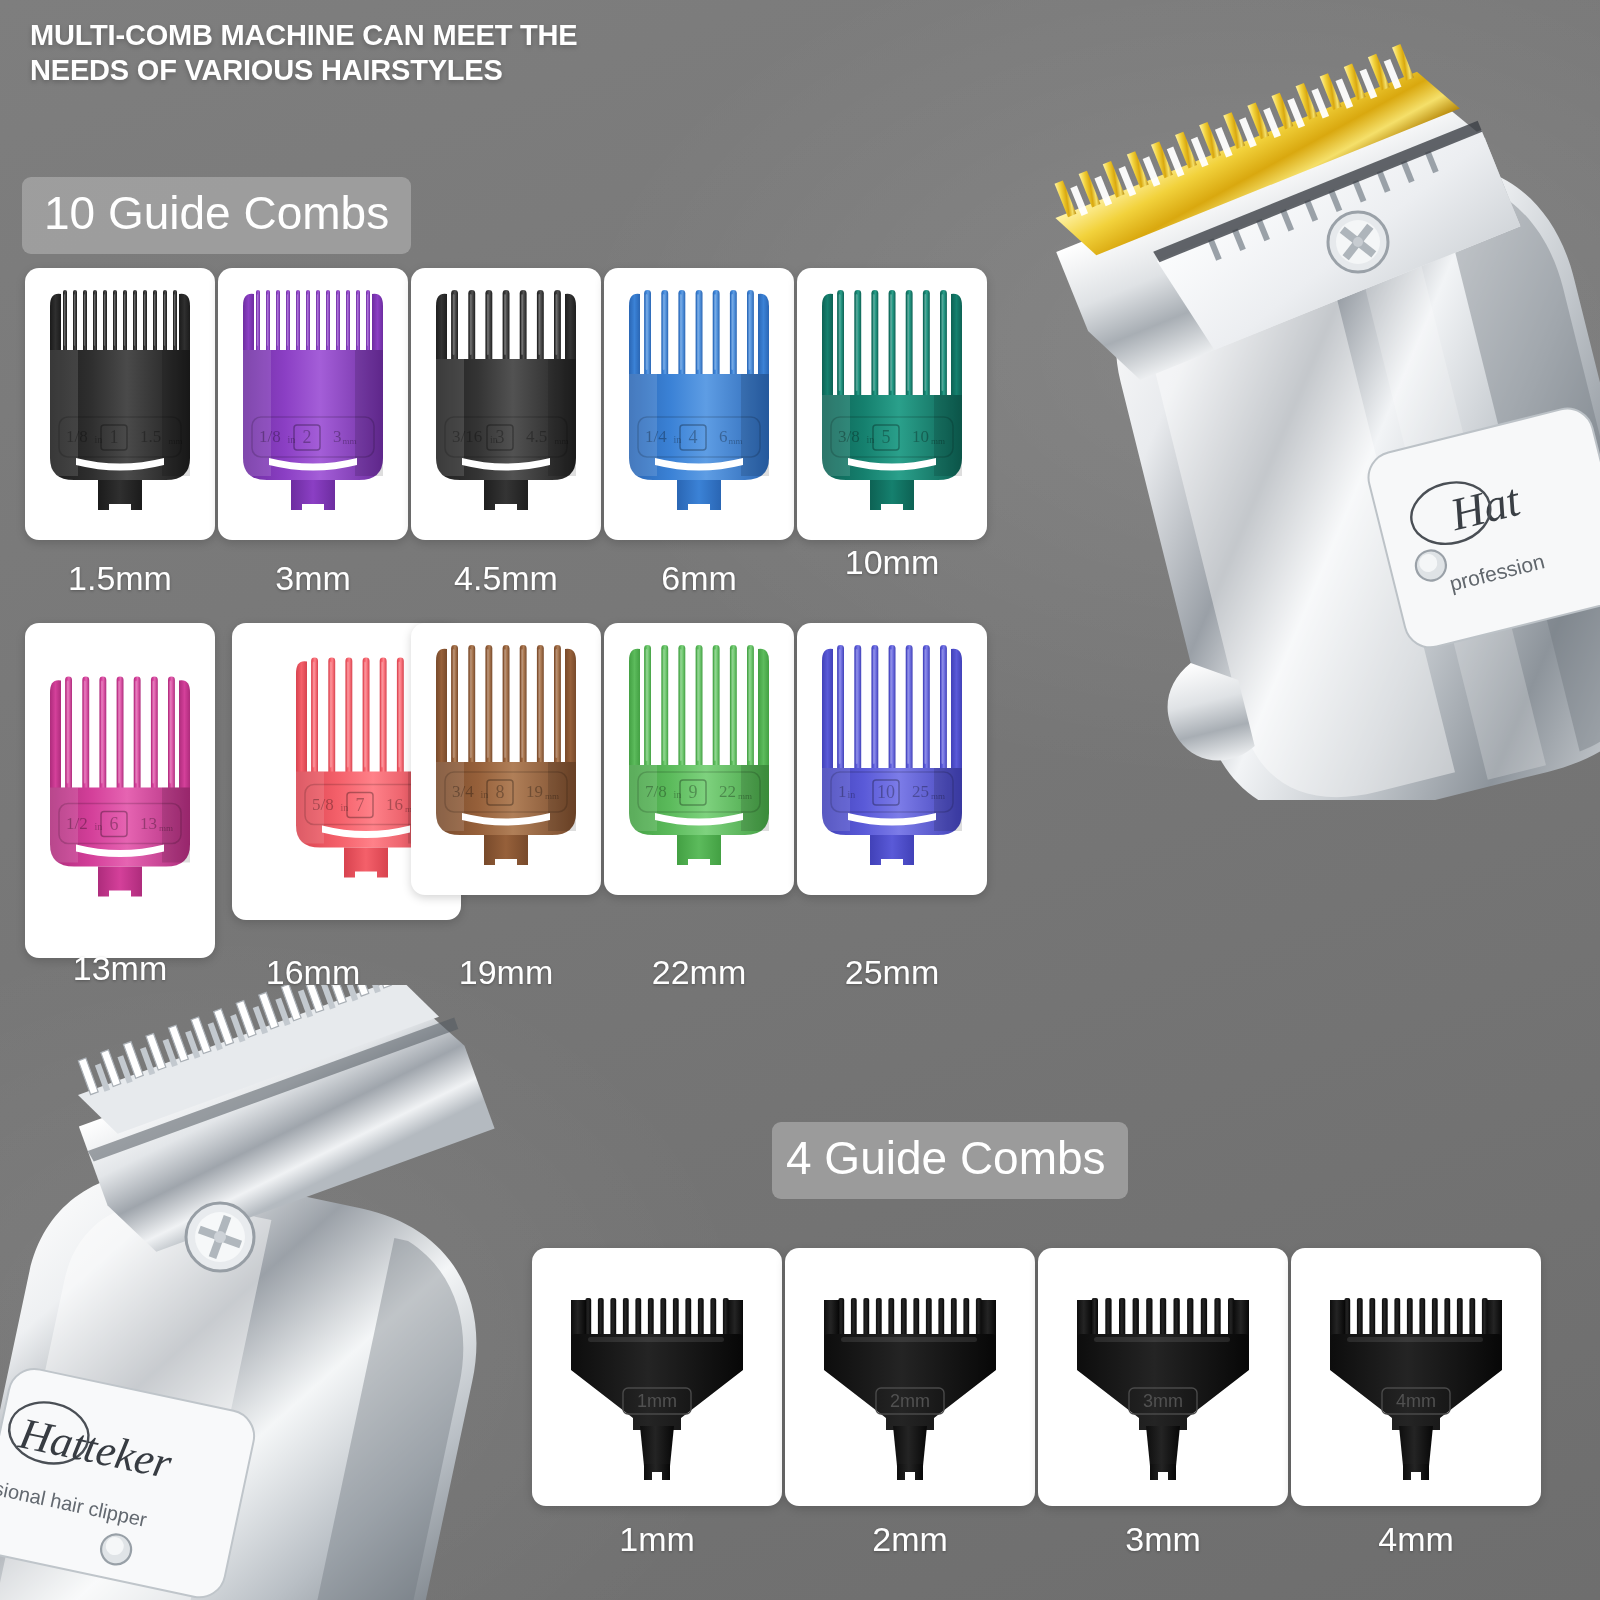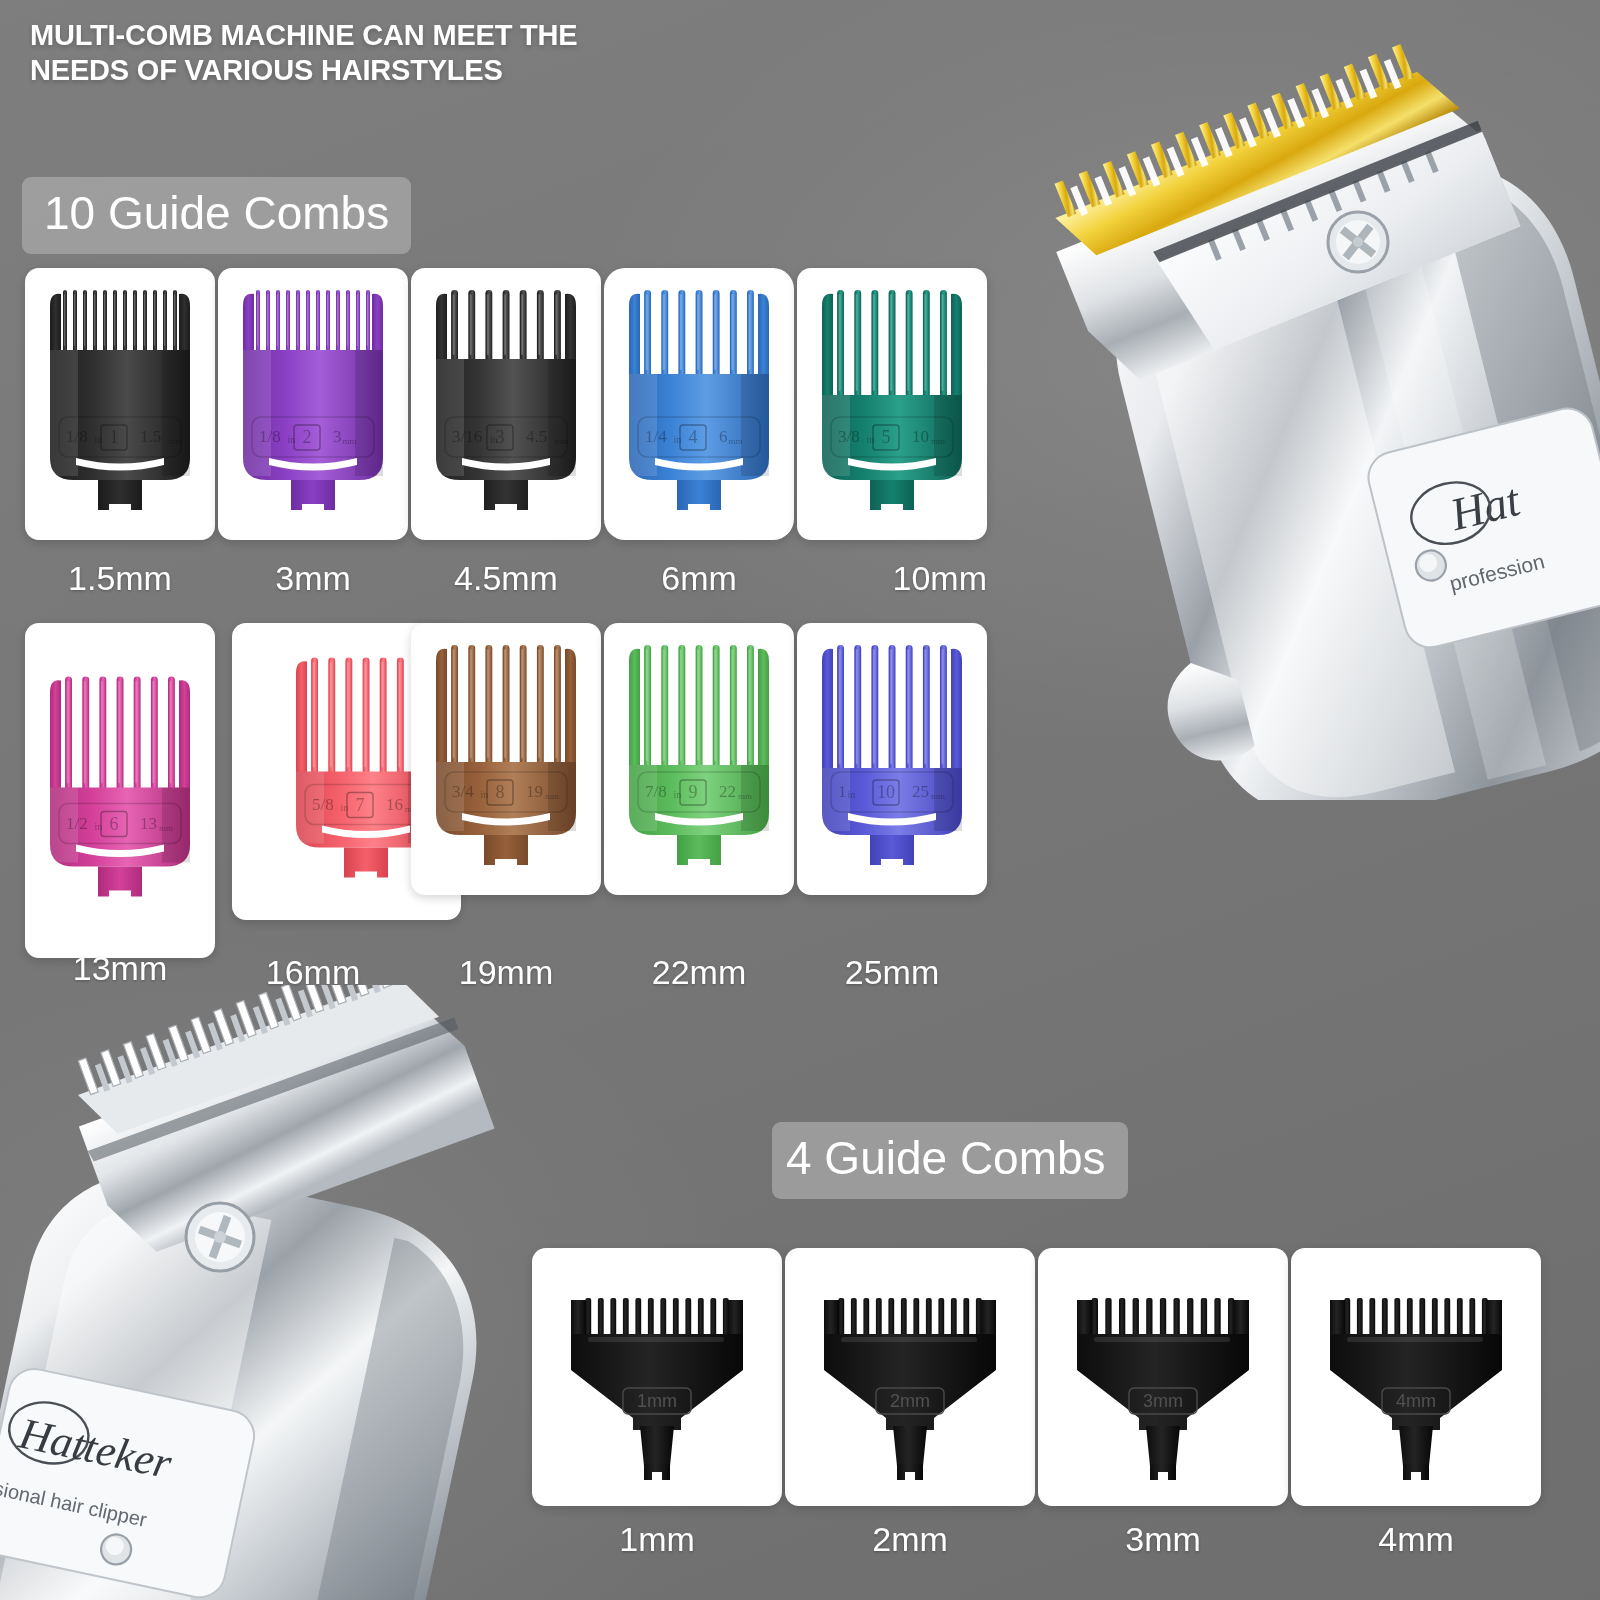--- a/index.html
+++ b/index.html
@@ -466,21 +466,21 @@
   <rect x="76" y="157" width="26" height="25" rx="3" fill="none" stroke="#000000" stroke-opacity="0.30" stroke-width="1.5"></rect>
 
   <path d="M51 190 Q95 201 139 190
            L139 197 Q95 208 51 197 Z" fill="#ffffff"></path>
 
   <path d="M73 212 L117 212 L117 242
            L106 242 L106 236 L84 236
            L84 242 L73 242 Z" fill="url(#g22)"></path>
 </svg>
     </div>
-  <div class="card" id="c10-3" style="left: 604px; top: 268px; width: 190px; height: 272px; border-radius: 21px;">
+  <div class="card" id="c10-3" style="left: 604px; top: 268px; width: 190px; height: 272px;">
 <svg viewBox="0 0 190 272" xmlns="http://www.w3.org/2000/svg">
   <defs>
     <linearGradient id="g3" x1="0" y1="0" x2="1" y2="0">
       <stop offset="0%" stop-color="#2a66b4"></stop>
       <stop offset="30%" stop-color="#3b82d6"></stop>
       <stop offset="55%" stop-color="#5e9de4"></stop>
       <stop offset="100%" stop-color="#2a66b4"></stop>
     </linearGradient>
     <linearGradient id="g23" x1="0" y1="0" x2="1" y2="0">
       <stop offset="0%" stop-color="#2a66b4"></stop>
@@ -891,21 +891,21 @@
   <path d="M73 212 L117 212 L117 242
            L106 242 L106 236 L84 236
            L84 242 L73 242 Z" fill="url(#g29)"></path>
 </svg>
     </div>
 
   <div class="caption" id="p10-0" style="left: 25px; top: 559px; width: 190px;">1.5mm</div>
   <div class="caption" id="p10-1" style="left: 218px; top: 559px; width: 190px;">3mm</div>
   <div class="caption" id="p10-2" style="left: 411px; top: 559px; width: 190px;">4.5mm</div>
   <div class="caption" id="p10-3" style="left: 604px; top: 559px; width: 190px;">6mm</div>
-  <div class="caption" id="p10-4" style="left: 797px; top: 559px; width: 190px; text-align: right;">10mm</div>
+  <div class="caption" id="p10-4" style="left: 797px; top: 543px; width: 190px;">10mm</div>
   <div class="caption" id="p10-5" style="left: 25px; top: 949px; width: 190px;">13mm</div>
   <div class="caption" id="p10-6" style="left: 218px; top: 953px; width: 190px;">16mm</div>
   <div class="caption" id="p10-7" style="left: 411px; top: 953px; width: 190px;">19mm</div>
   <div class="caption" id="p10-8" style="left: 604px; top: 953px; width: 190px;">22mm</div>
   <div class="caption" id="p10-9" style="left: 797px; top: 953px; width: 190px;">25mm</div>
 
   <div class="card" id="c4-0" style="left: 532px; top: 1248px; width: 250px; height: 258px;">
 <svg viewBox="0 0 250 258" xmlns="http://www.w3.org/2000/svg">
   <defs>
     <linearGradient id="m0" x1="0" y1="0" x2="1" y2="0">

